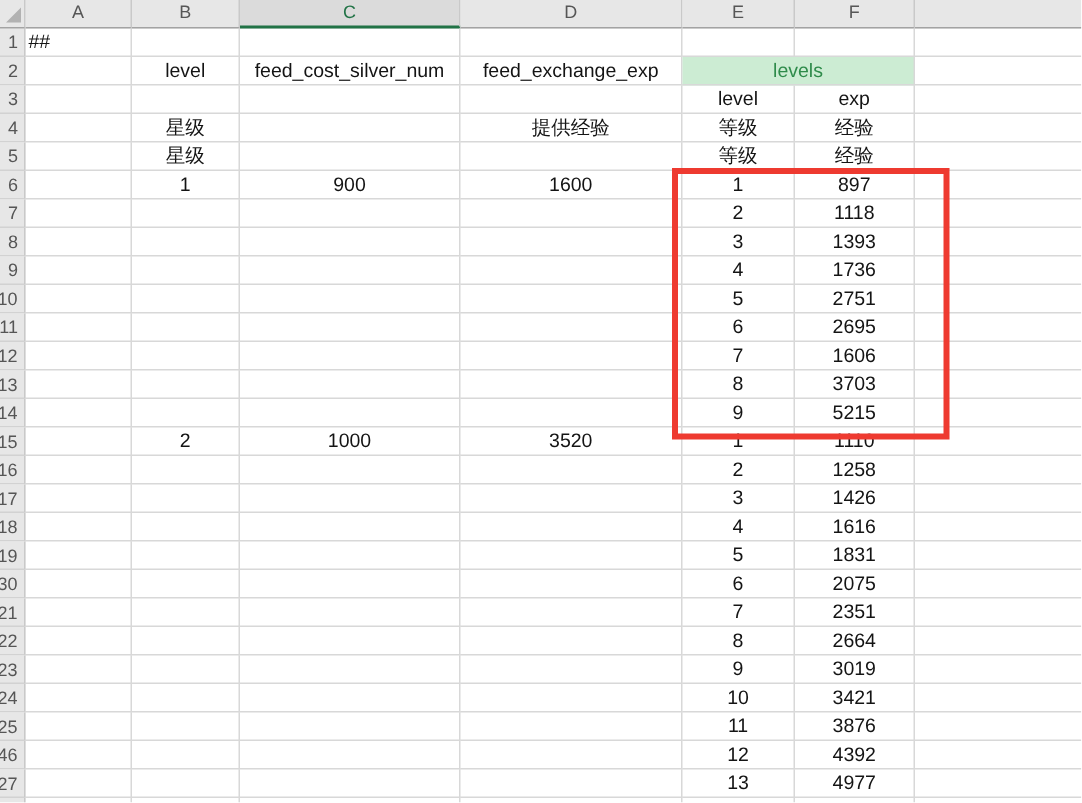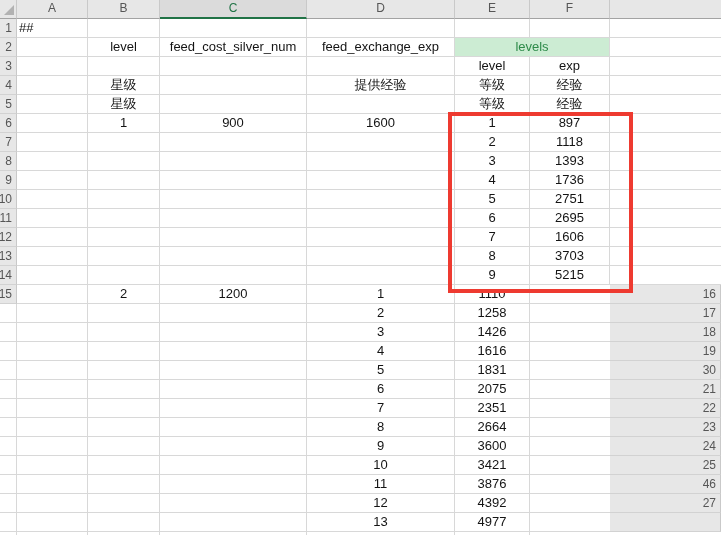--- a/index.html
+++ b/index.html
@@ -205,21 +205,22 @@
       <div class="cell left"></div>
       <div class="cell"></div>
       <div class="cell"></div>
       <div class="cell"></div>
       <div class="cell">9</div>
       <div class="cell">5215</div>
       <div class="cell trail"></div>
       <div class="rhead">15</div>
       <div class="cell left"></div>
       <div class="cell">2</div>
-      <div class="cell">1200</div>
+      <div class="cell">1000</div>
+      <div class="cell">3520</div>
       <div class="cell">1</div>
       <div class="cell">1110</div>
       <div class="cell trail"></div>
       <div class="rhead">16</div>
       <div class="cell left"></div>
       <div class="cell"></div>
       <div class="cell"></div>
       <div class="cell"></div>
       <div class="cell">2</div>
       <div class="cell">1258</div>
@@ -271,21 +272,21 @@
       <div class="cell"></div>
       <div class="cell">8</div>
       <div class="cell">2664</div>
       <div class="cell trail"></div>
       <div class="rhead">23</div>
       <div class="cell left"></div>
       <div class="cell"></div>
       <div class="cell"></div>
       <div class="cell"></div>
       <div class="cell">9</div>
-      <div class="cell">3600</div>
+      <div class="cell">3019</div>
       <div class="cell trail"></div>
       <div class="rhead">24</div>
       <div class="cell left"></div>
       <div class="cell"></div>
       <div class="cell"></div>
       <div class="cell"></div>
       <div class="cell">10</div>
       <div class="cell">3421</div>
       <div class="cell trail"></div>
       <div class="rhead">25</div>

